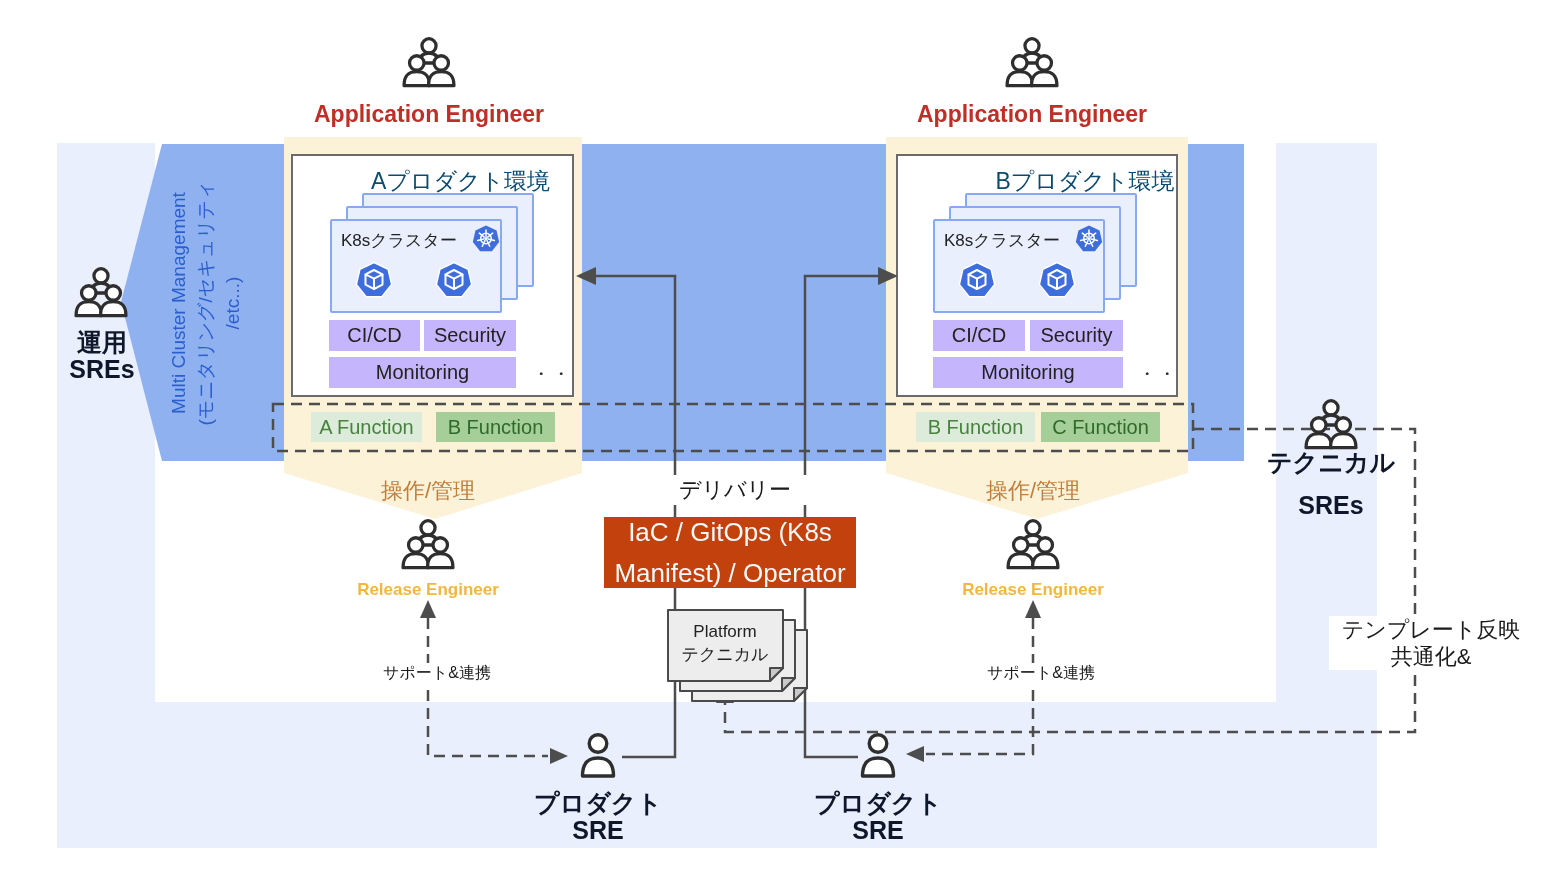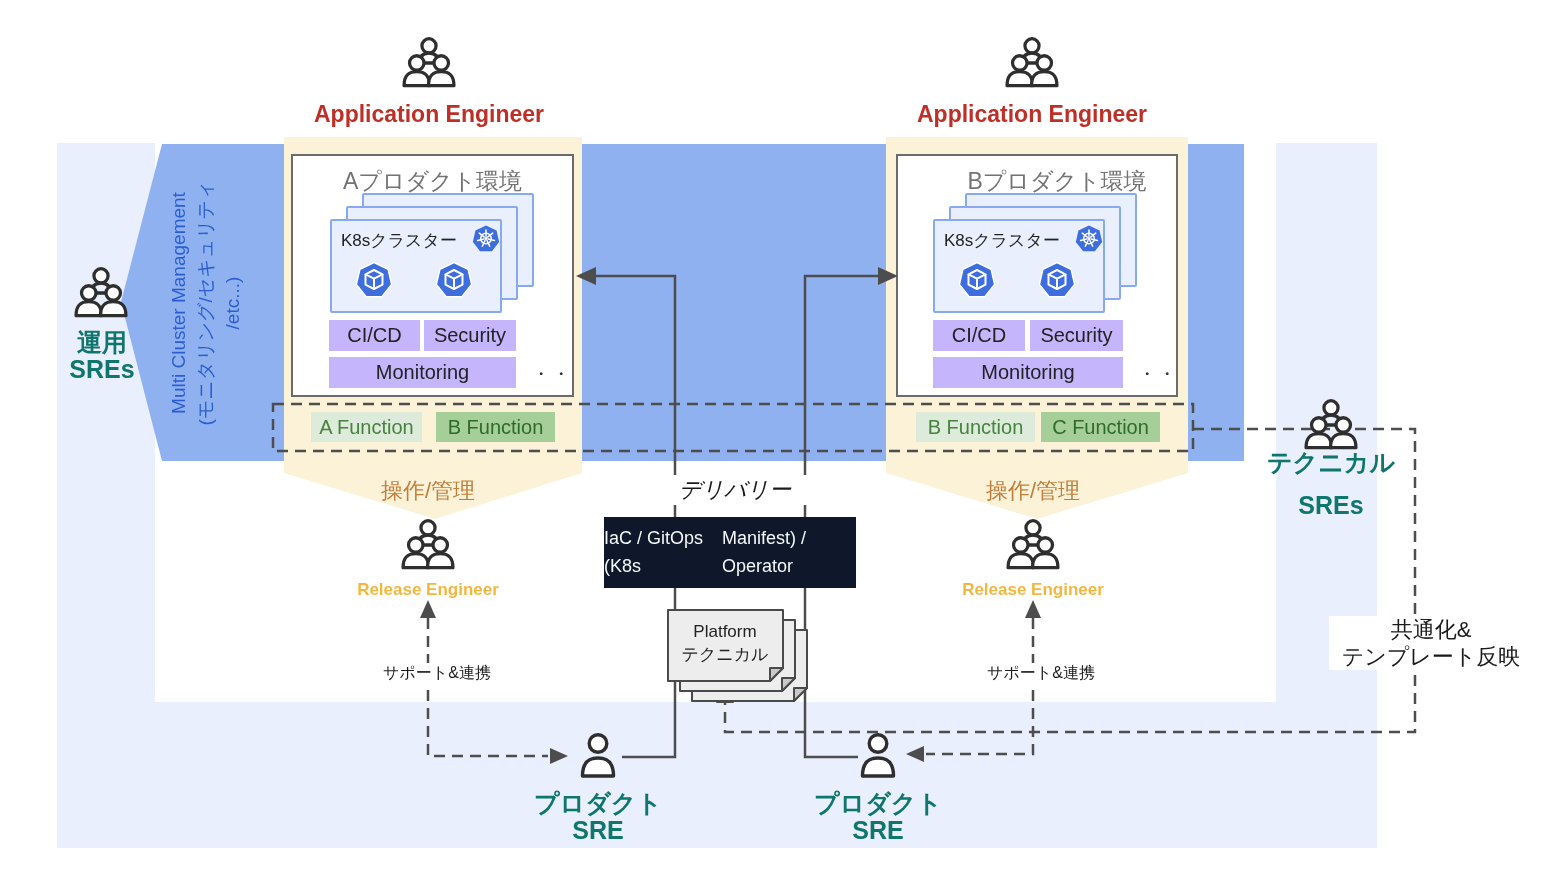--- a/index.html
+++ b/index.html
@@ -5,35 +5,35 @@
   html,body{margin:0;padding:0;background:#fff;}
   .stage{position:relative;width:1560px;height:876px;background:#fff;overflow:hidden;
          font-family:"Liberation Sans","DejaVu Sans",sans-serif;color:#1a1a1a;}
   .abs{position:absolute;}
   .ctr{text-align:center;}
   .lavender{background:#E9EFFC;}
   .white-inner{background:#ffffff;}
   .blueband{background:#8FB1F0;}
   .cream{background:#FBF2D8;}
   .envbox{background:#fff;border:2px solid #6B6B6B;}
-  .env-title{font-size:23px;color:#737373;}
+  .env-title{font-size:23px;color:#0c4a6e;padding-left:28px;}
   .k8scard{background:#E9EFFD;border:2px solid #86A9EF;border-radius:2px;box-sizing:border-box;}
   .k8slabel{font-size:17px;color:#222;}
   .chip-gray{background:#c4b5fd;color:#222;font-size:20px;display:flex;align-items:center;justify-content:center;}
   .chip-fn{font-size:20px;display:flex;align-items:center;justify-content:center;}
   .fn-light{background:#DDEBDA;color:#47823F;}
   .fn-dark{background:#A6CE99;color:#2F6B28;}
   .red-label{font-size:23px;font-weight:700;color:#BE2F27;}
-  .blue-label{font-size:25px;font-weight:700;color:#0f766e;}
+  .blue-label{font-size:25px;font-weight:700;color:#0f172a;}
   .gold-label{font-size:17px;font-weight:700;color:#F3B73F;}
   .orange-label{font-size:22px;color:#C17E3B;}
   .plain-label{font-size:16px;color:#1a1a1a;background:#fff;padding:0 3px;}
   .band-text{font-size:19px;line-height:1.42;color:#2A5ECF;}
-  .teal-box{background:#0f172a;color:#F4F9FA;font-size:18px;line-height:1.55;
-            display:flex;flex-direction:row;align-items:center;justify-content:center;}
+  .teal-box{background:#c2410c;color:#F4F9FA;font-size:26px;line-height:1.55;
+            display:flex;flex-direction:column;align-items:center;justify-content:center;}
   .tpl-text{font-size:17px;line-height:1.35;color:#222;display:flex;flex-direction:column;
             align-items:center;justify-content:center;}
   .dots{font-size:18px;color:#333;letter-spacing:2px;}
 </style>
 </head>
 <body>
 
 <div class="stage">
 
   <div class="abs lavender" style="left:57px;top:143px;width:1320px;height:705px;z-index:4;"></div>
@@ -160,21 +160,21 @@
       <polygon points="576,276 596,267 596,285"></polygon>
       <polygon points="898,276 878,267 878,285"></polygon>
       <polygon points="428,600 420,618 436,618"></polygon>
       <polygon points="568,756 550,748 550,764"></polygon>
       <polygon points="1033,600 1025,618 1041,618"></polygon>
       <polygon points="906,754 924,746 924,762"></polygon>
       <polygon points="725,685 716,703 734,703"></polygon>
     </g>
   </svg>
 
-  <div class="abs plain-label ctr" style="left:656px;top:475px;width:152px;z-index:45;font-size:22px;font-style:italic;">デリバリー</div>
+  <div class="abs plain-label ctr" style="left:656px;top:475px;width:152px;z-index:45;font-size:22px;">デリバリー</div>
 
   <div class="abs teal-box" style="left:604px;top:517px;width:252px;height:71px;z-index:50;">
     <div>IaC / GitOps (K8s</div>
     <div>Manifest) / Operator</div>
   </div>
 
   <svg class="abs" style="left:660px;top:602px;z-index:50;" width="160" height="110" viewBox="0 0 160 110">
     <g stroke="#4A4A4A" stroke-width="2" stroke-linejoin="round">
       <path fill="#EDEDED" d="M32,28 h115 v58 l-13,13 h-102 z"></path>
       <path fill="#C9C9C9" d="M147,86 l-13,13 v-13 z"></path>
@@ -287,17 +287,17 @@
       <circle cx="18.5" cy="29" r="8"></circle>
         <circle cx="45.5" cy="29" r="8"></circle>
       <path d="M4.5,54 C4.5,42 10,38.5 18.5,38.5 C27,38.5 32.5,42 32.5,54 Z"></path>
       <path d="M31.5,54 C31.5,42 37,38.5 45.5,38.5 C54,38.5 59.5,42 59.5,54 Z"></path>
     </g>
   </svg>
   <div class="abs blue-label ctr" style="left:1249px;top:446px;width:164px;z-index:60;">テクニカル</div>
   <div class="abs blue-label ctr" style="left:1249px;top:491px;width:164px;z-index:60;">SREs</div>
 
   <div class="abs ctr" style="left:1329px;top:616px;width:204px;z-index:45;background:#fff;font-size:22px;line-height:27px;color:#1a1a1a;">
+    <div>テンプレート反映</div>
     <div>共通化&amp;</div>
-    <div>テンプレート反映</div>
   </div>
 
 </div>
 
 </body></html>

